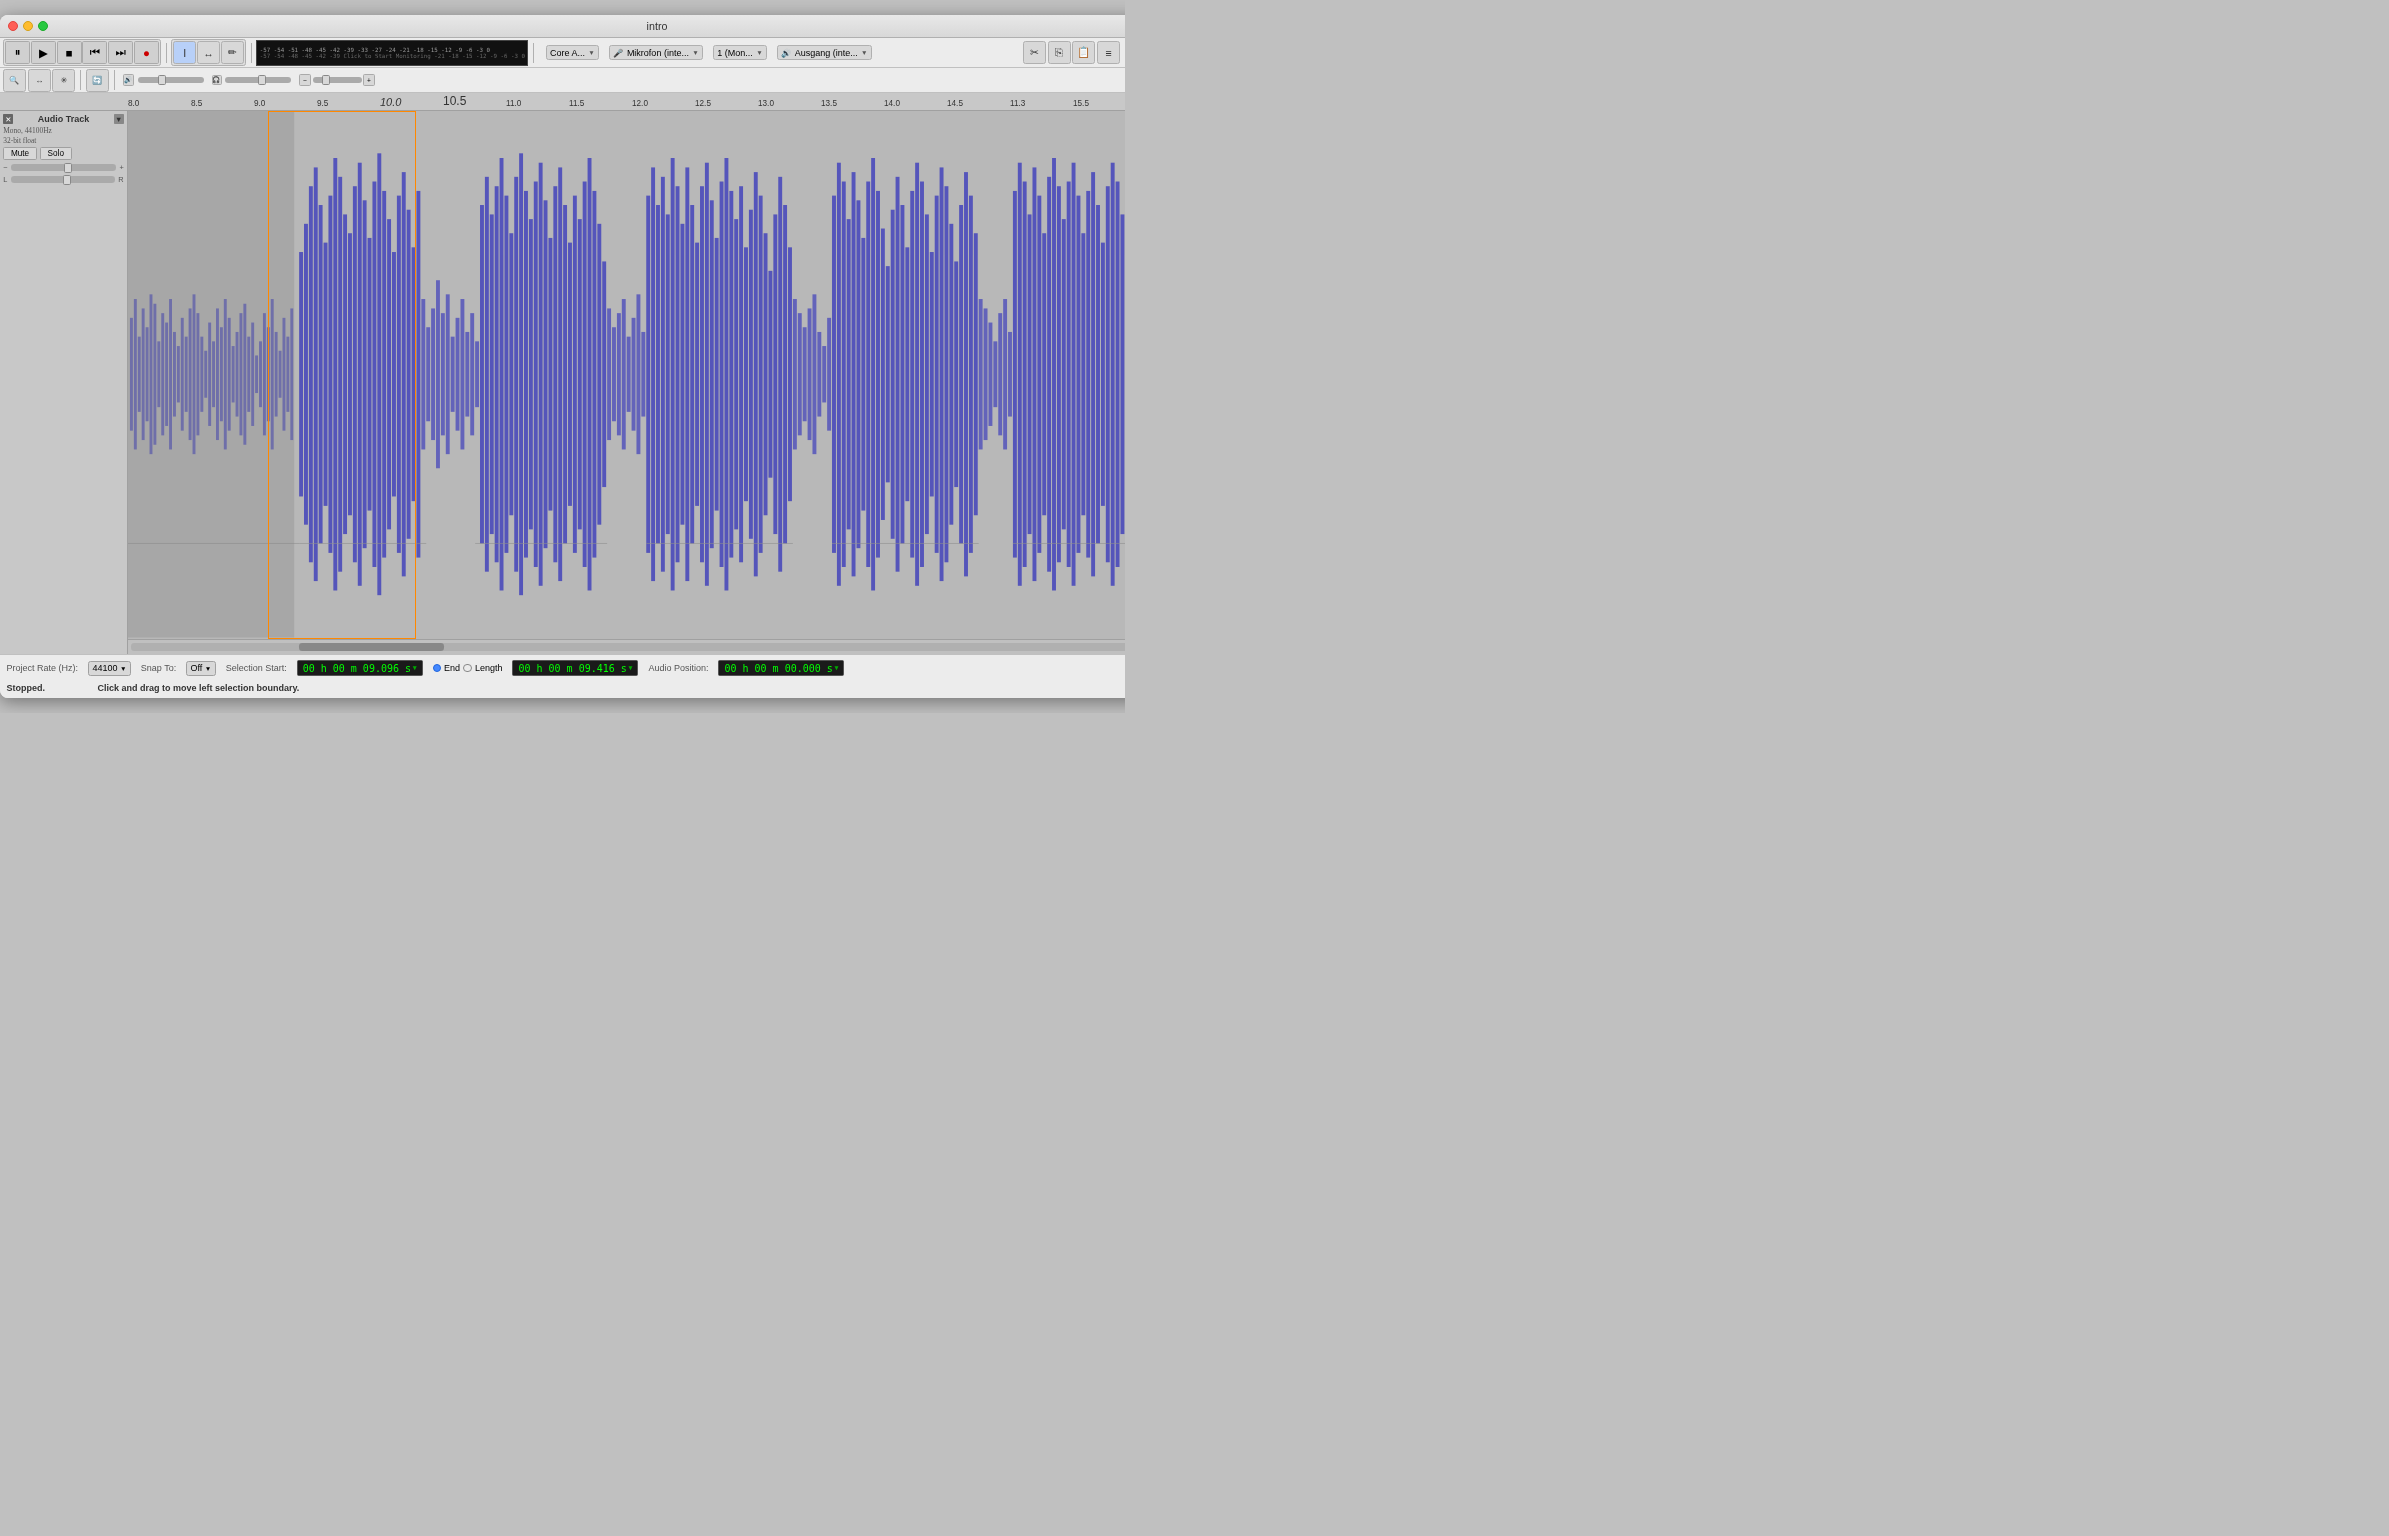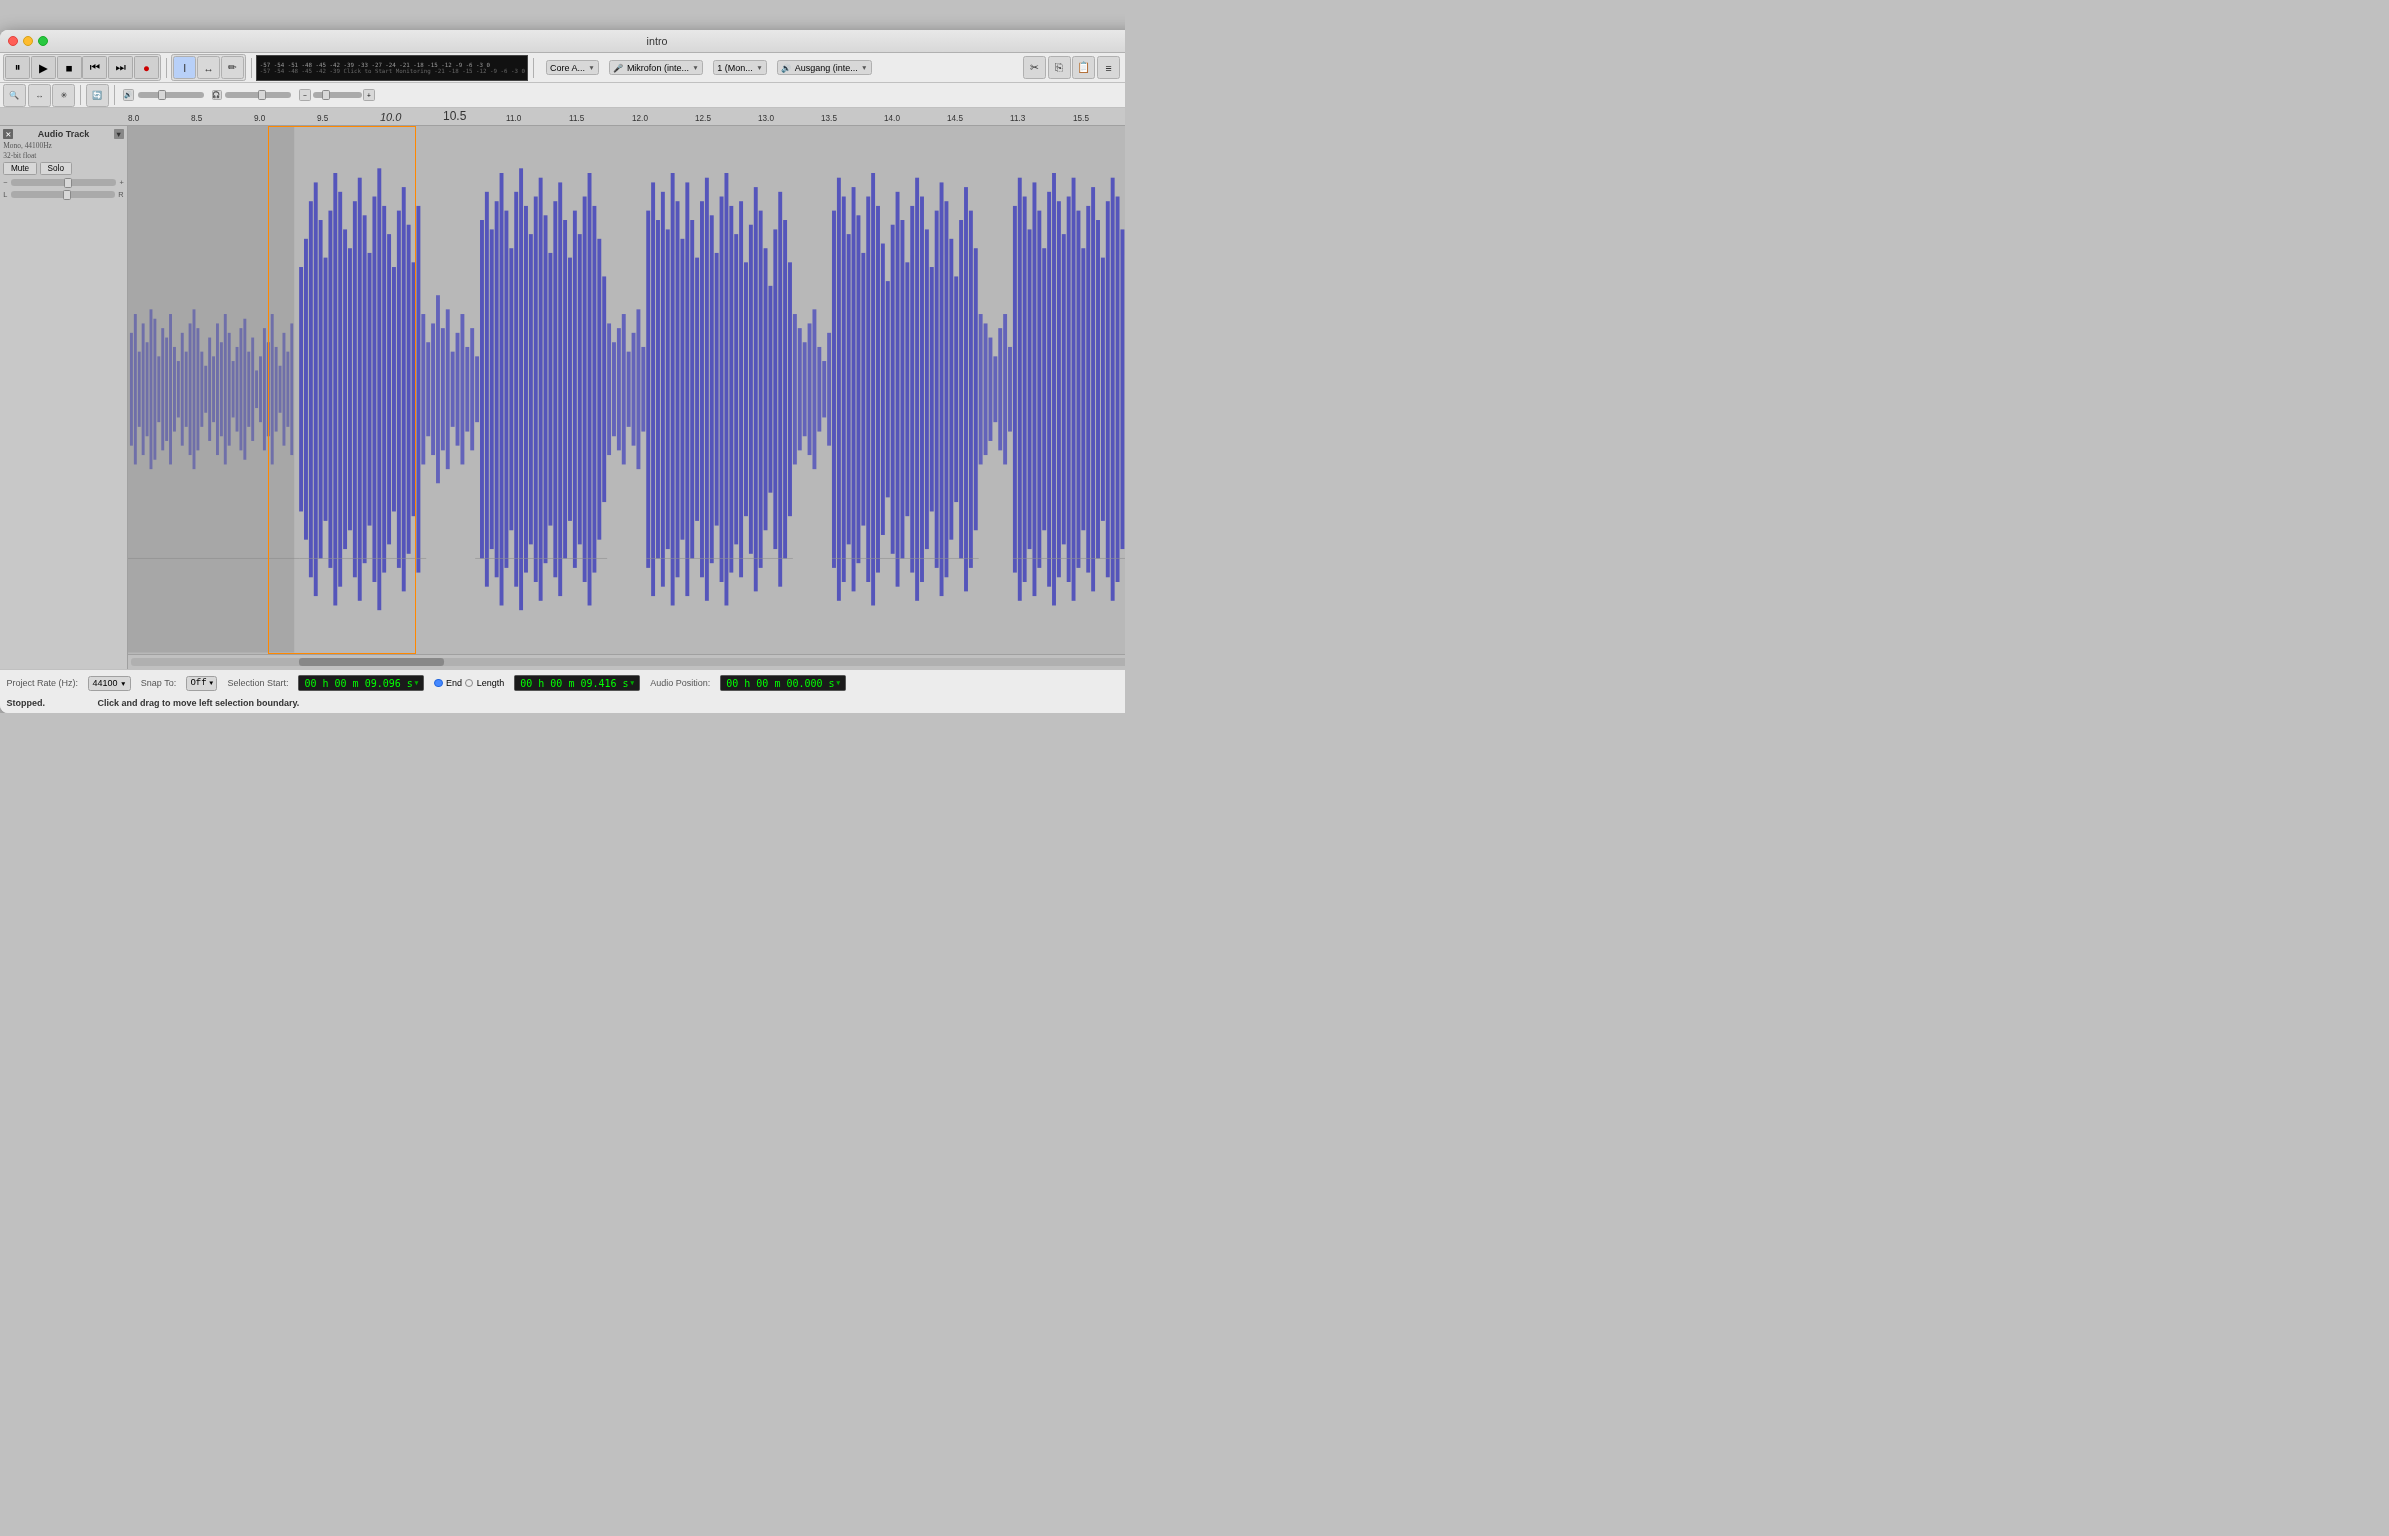--- a/index.html
+++ b/index.html
@@ -8,21 +8,21 @@
       font-family: -apple-system, BlinkMacSystemFont, 'Helvetica Neue', Arial, sans-serif;
       font-size: 9px;
       width: 1125px;
       height: 713px;
       overflow: hidden;
     }
 
     .window {
       width: 1264px;
       height: 683px;
-      margin: 30px auto;
+      margin: 15px auto;
       background: #ececec;
       border-radius: 8px;
       box-shadow: 0 3.3px 16.5px rgba(0,0,0,0.4);
       overflow: hidden;
       display: flex;
       flex-direction: column;
     }
 
     
     .titlebar {
@@ -296,21 +296,20 @@
       font-size: 9px;
     }
     .snap-select {
       display: flex;
       align-items: center;
       background: #d8d8d8;
       border: 0.8px solid #a0a0a0;
       border-radius: 2.5px;
       padding: 1.6px 3.3px;
       font-size: 9px;
-      font-family: Liberation Mono, monospace;
     }
     .status-message {
       font-size: 9px;
       color: #333;
       font-weight: bold;
     }
 
     
     .v-scrollbar {
       width: 11.5px;

